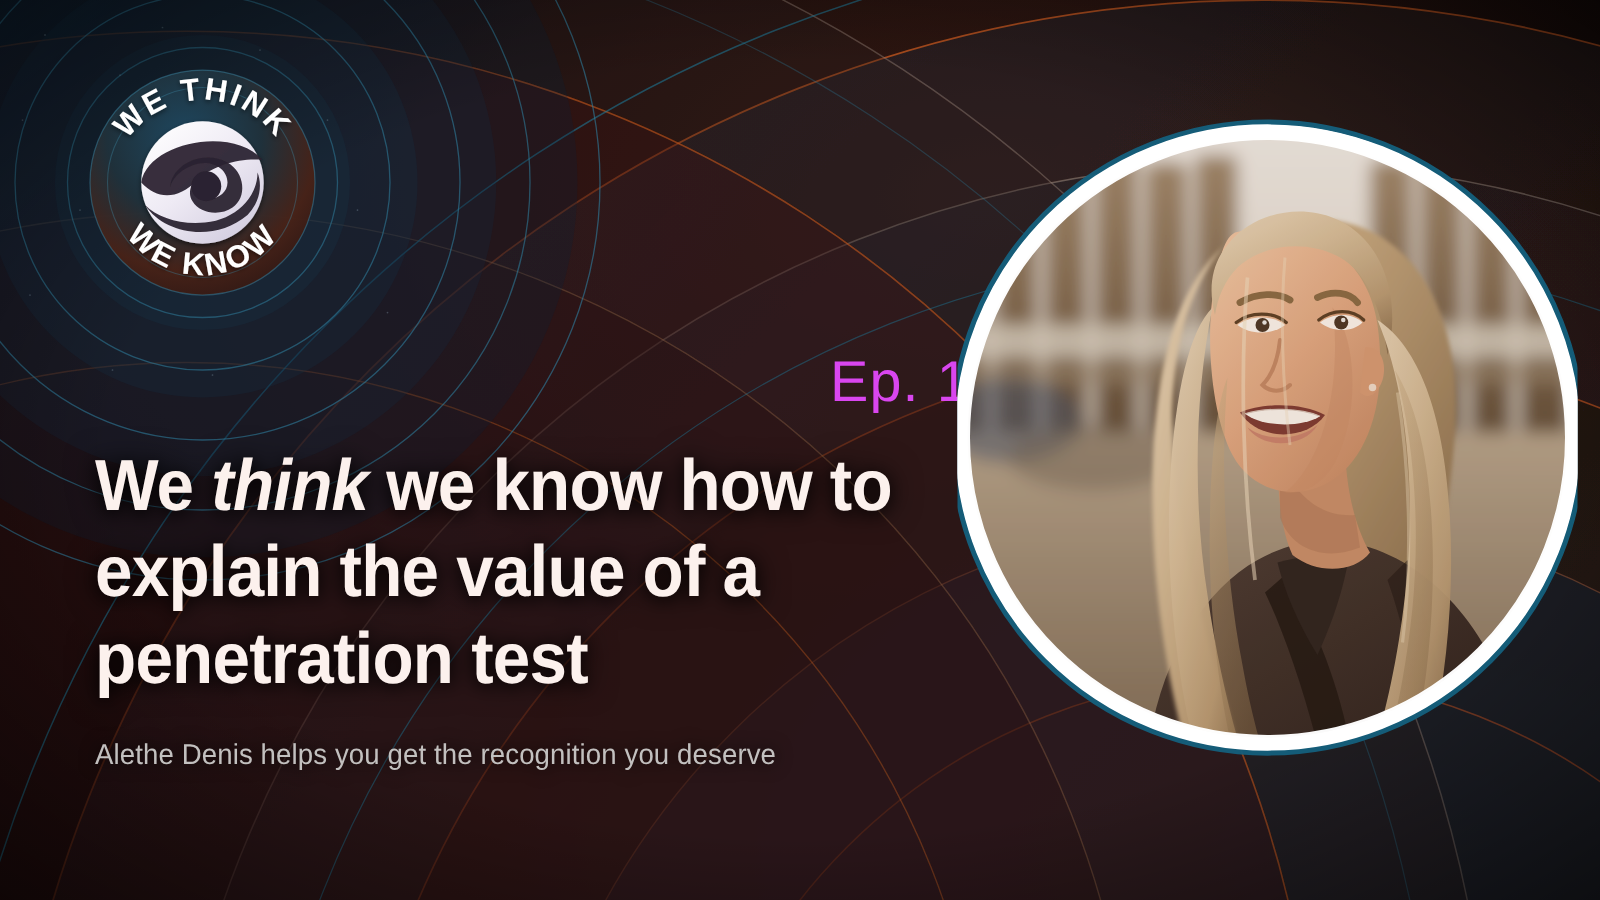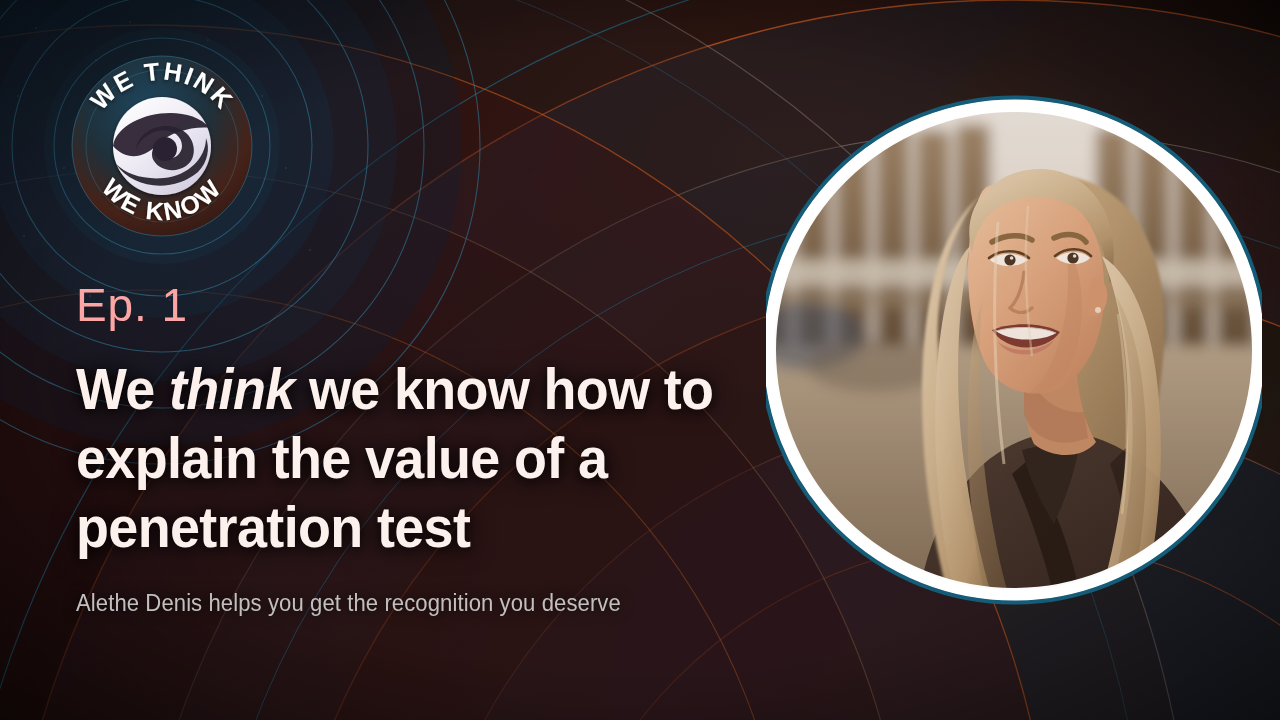--- a/index.html
+++ b/index.html
@@ -33,24 +33,25 @@
   
   .text-block {
     position:absolute;
     left:76px; top:282px;
     width:700px;
   }
   .episode-label {
     font-size:46px;
     font-weight:300;
     letter-spacing:0.02em;
-    color:#fca5a5;
+    color:#d946ef;
     line-height:1;
     margin-bottom:26px;
     white-space:nowrap;
+    text-align:right;
   }
   .episode-title {
     font-size:58px;
     font-weight:700;
     line-height:1.19;
     color:#fcf1ed;
     letter-spacing:-0.012em;
     transform:scaleX(0.93);
     transform-origin:left top;
     text-shadow:0 0 26px rgba(0,0,0,0.85), 0 2px 12px rgba(0,0,0,0.7);

